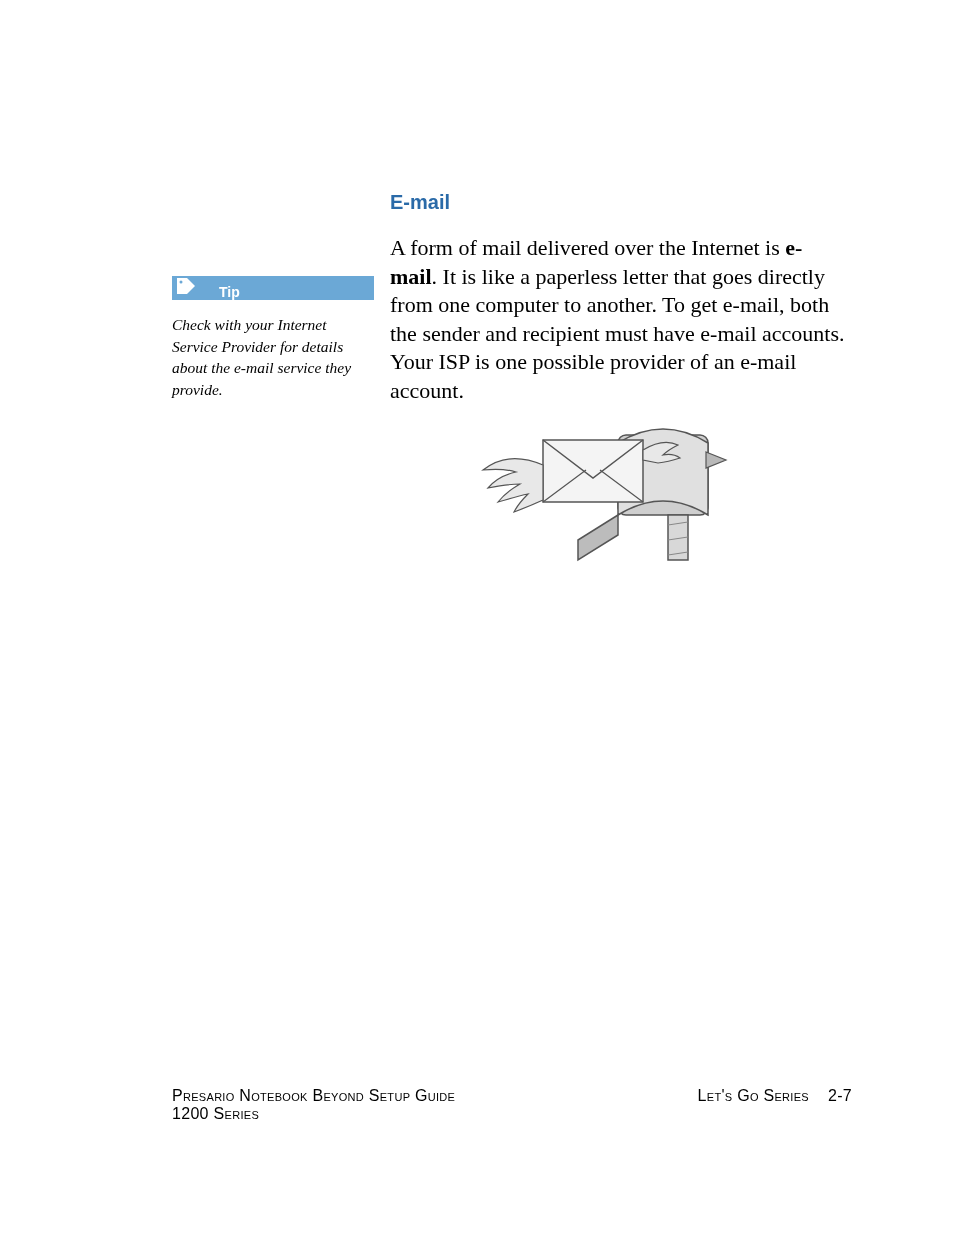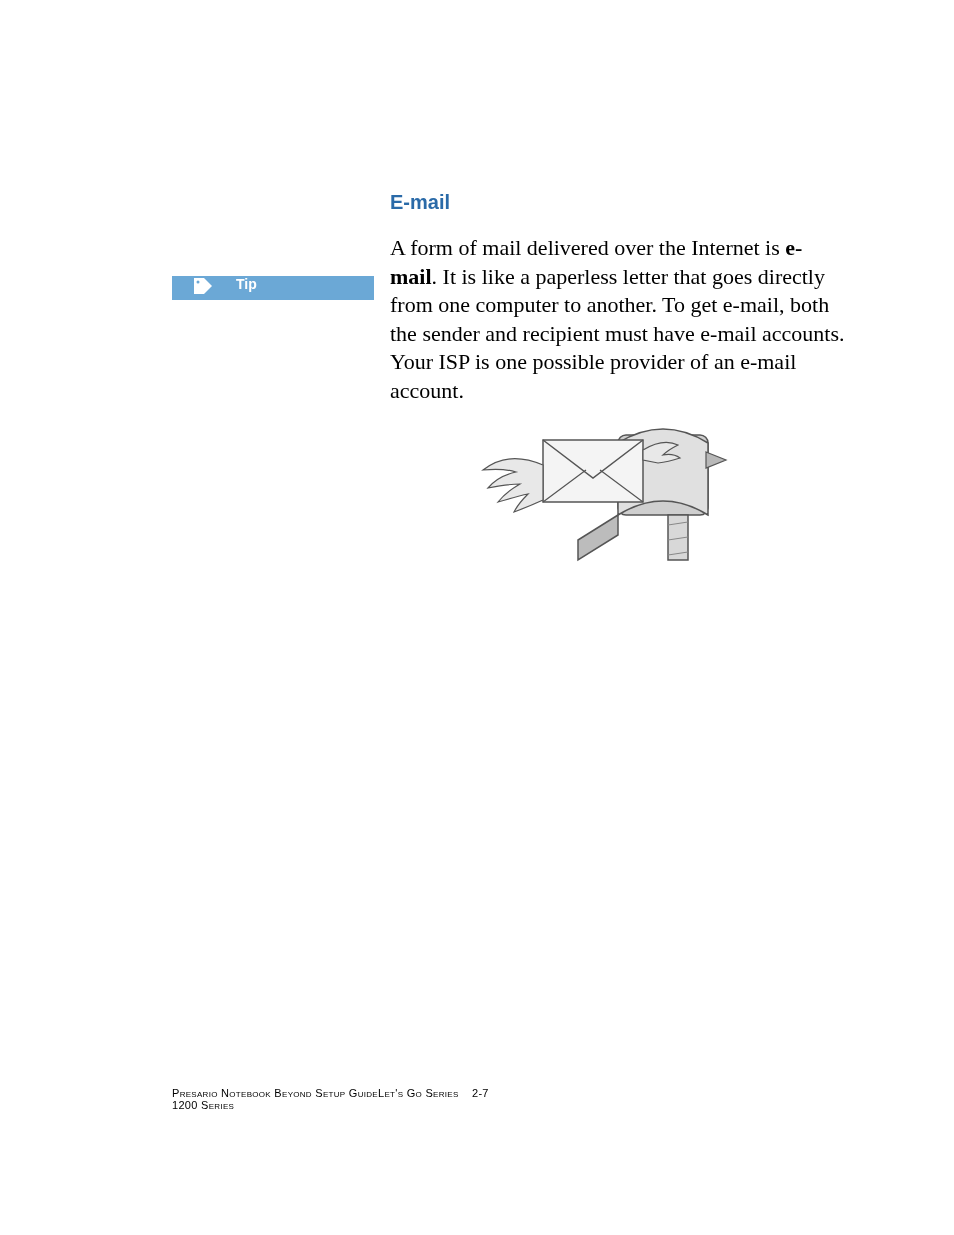--- a/index.html
+++ b/index.html
@@ -20,22 +20,22 @@
   .sidebar {
     position: absolute;
     left: 0;
     top: 86px;
     width: 202px;
   }
   .tip-bar {
     background: #6ba8d6;
     height: 24px;
     display: flex;
-    align-items: flex-start;
-    padding-left: 20px;
+    align-items: flex-end;
+    padding-left: 3px;
     margin-bottom: 14px;
   }
   .tip-bar .tag-icon {
     margin-right: 22px;
   }
   .tip-label {
     color: #fff;
     font-family: Arial, Helvetica, sans-serif;
     font-weight: bold;
     font-size: 14px;
@@ -68,23 +68,23 @@
   .illustration {
     margin-top: 4px;
     text-align: center;
   }
   .footer {
     position: absolute;
     left: 172px;
     width: 680px;
     top: 1087px;
     display: flex;
-    justify-content: flex-start;
+    justify-content: space-between;
     font-family: Arial, Helvetica, sans-serif;
-    font-size: 11px;
+    font-size: 16px;
     color: #000;
     letter-spacing: 0.3px;
   }
   .footer-left { }
   .footer-right { text-align: right; }
   .smallcaps { font-variant: small-caps; }
 </style>
 </head>
 <body>
 
@@ -93,20 +93,21 @@
   <aside class="sidebar">
     <div class="tip-bar">
       <span class="tag-icon">
         <svg width="22" height="20" viewBox="0 0 22 20">
           <polygon points="2,2 12,2 20,10 12,18 2,18 2,2" fill="#ffffff" stroke="none"></polygon>
           <circle cx="6" cy="6" r="1.5" fill="#6ba8d6"></circle>
         </svg>
       </span>
       <span class="tip-label">Tip</span>
     </div>
+    <p class="tip-text">Check with your Internet Service Provider for details about the e-mail service they provide.</p>
   </aside>
 
   <main class="main">
     <h2 class="heading">E-mail</h2>
     <p class="body-para">
       <span>A form of mail delivered over the Internet is </span><span class="bold">e-mail</span><span>. It is like a paperless letter that goes directly from one computer to another. To get e-mail, both the sender and recipient must have e-mail accounts. Your ISP is one possible provider of an e-mail account.</span>
     </p>
     <div class="illustration">
       <svg width="300" height="160" viewBox="0 0 300 160">
 

